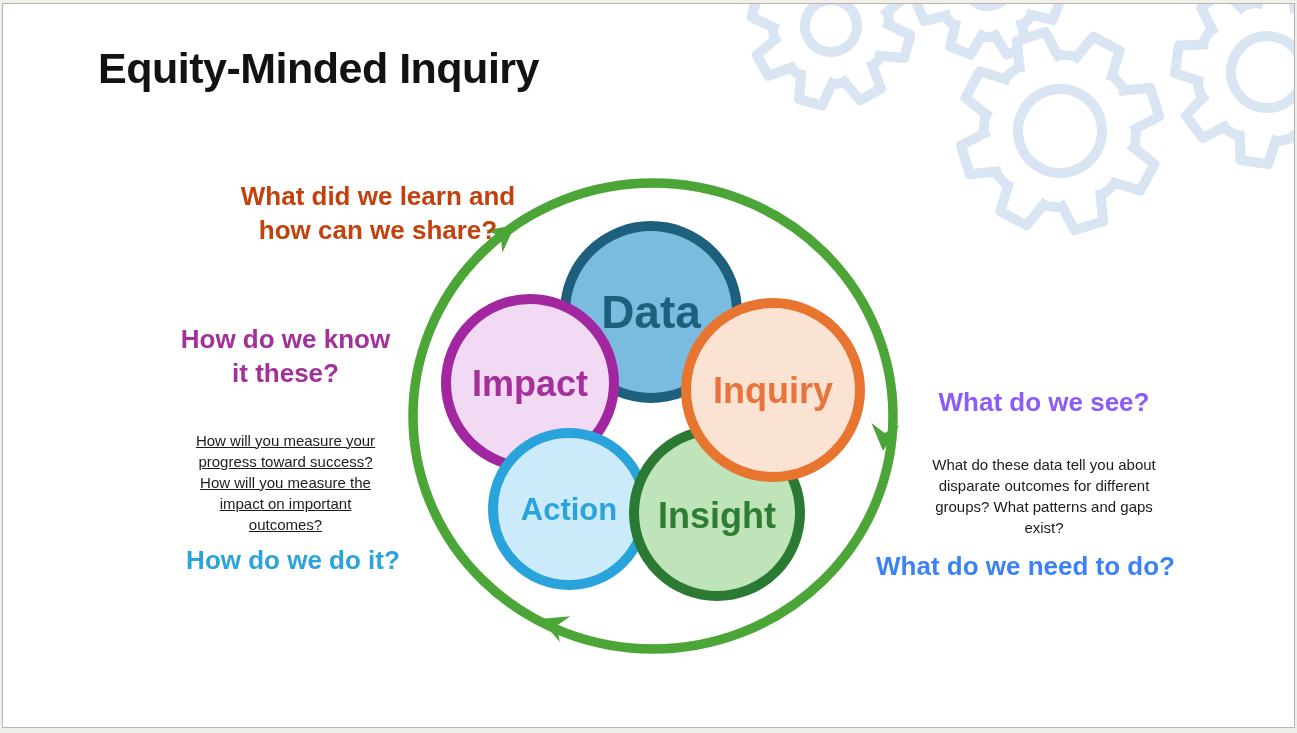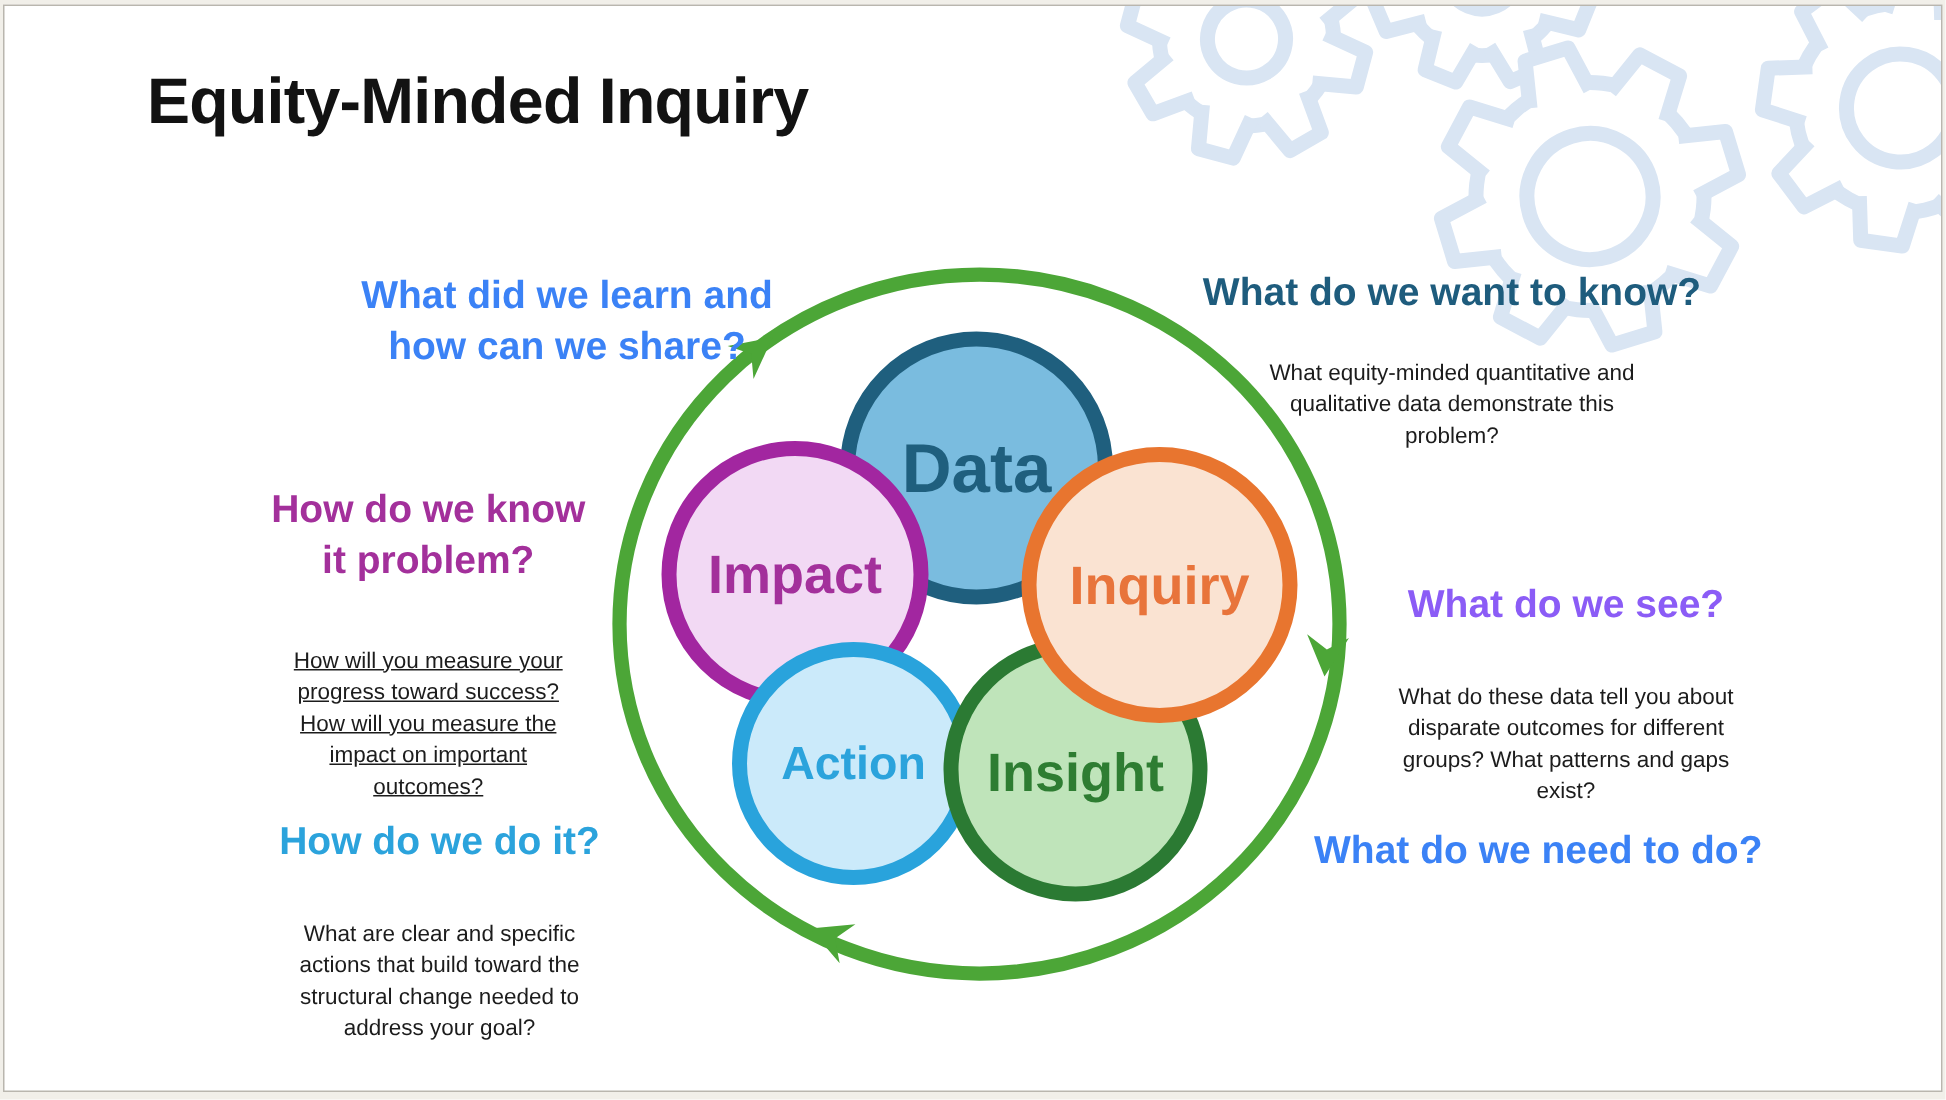--- a/index.html
+++ b/index.html
@@ -14,21 +14,21 @@
     background:#ffffff;border:1px solid #b9b6ae;overflow:hidden;
   }
   .diagram-svg{position:absolute;left:0;top:0;z-index:1;}
   .txt{position:absolute;z-index:2;white-space:pre-line;text-align:center;}
   .slide-title{
     position:absolute;z-index:2;left:95px;top:40px;
     font-size:43px;font-weight:700;color:#121212;letter-spacing:-0.5px;
   }
   .q-head{font-weight:700;font-size:26px;line-height:1.3;}
   .q-sub{font-size:15px;line-height:21px;color:#1c1c1c;margin-top:16px;}
-  .c-green  {color:#3b82f6;}
+  .c-green  {color:#c2410c;}
   .c-teal   {color:#1E5C7D;}
   .c-magenta{color:#A3309B;}
   .c-orange {color:#8b5cf6;margin-top:16px;}
   .c-blue   {color:#2BA3DC;}
   .c-dgreen {color:#3b82f6;}
   .q-learn   {left:180px; top:138px; width:390px; line-height:38px;}
   .q-know    {left:760px; top:156px; width:410px;}
   .q-know .q-sub{width:320px;margin-left:auto;margin-right:auto;margin-top:8px;}
   .q-worked  {left:130px; top:284px; width:305px; line-height:35px;}
   .q-worked .q-sub{margin-top:4px;text-decoration:underline;}
@@ -135,50 +135,40 @@
     </g>
   </svg>
 
   <div class="slide-title">Equity-Minded Inquiry</div>
 
   <div class="txt q-learn">
     <div class="q-head c-green">What did we learn and
 how can we share?</div>
   </div>
 
-  <div class="txt q-know">
-    <div class="q-head c-teal">What do we want to know?</div>
-    <div class="q-sub">What equity-minded quantitative and
-qualitative data demonstrate this
-problem?</div>
-  </div>
 
   <div class="txt q-worked">
     <div class="q-head c-magenta">How do we know
-it problem?</div>
+it these?</div>
     <div class="q-sub">How will you measure your
 progress toward success?
 How will you measure the
 impact on important
 outcomes?</div>
   </div>
 
   <div class="txt q-see">
     <div class="q-head c-orange">What do we see?</div>
     <div class="q-sub">What do these data tell you about
 disparate outcomes for different
 groups? What patterns and gaps
 exist?</div>
   </div>
 
   <div class="txt q-doit">
     <div class="q-head c-blue">How do we do it?</div>
-    <div class="q-sub">What are clear and specific
-actions that build toward the
-structural change needed to
-address your goal?</div>
   </div>
 
   <div class="txt q-need">
     <div class="q-head c-dgreen">What do we need to do?</div>
   </div>
 
 </div>
 
 </body></html>

